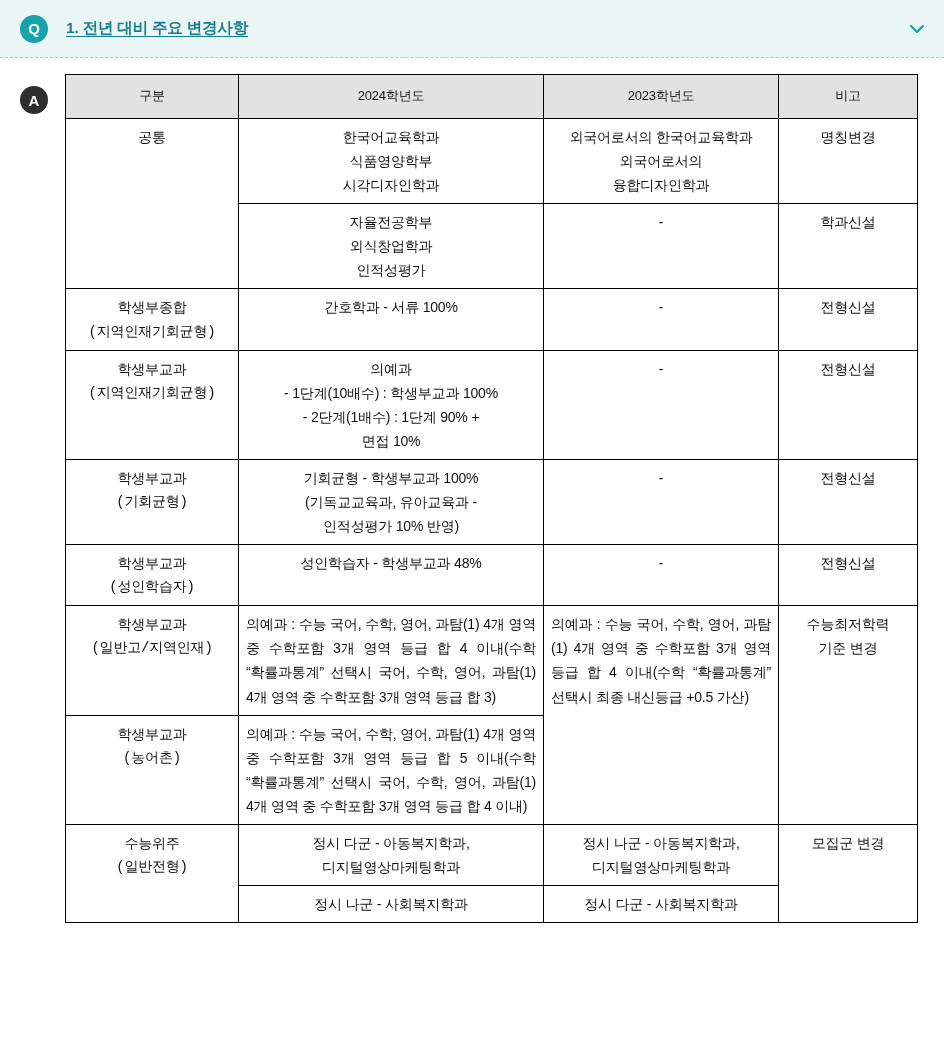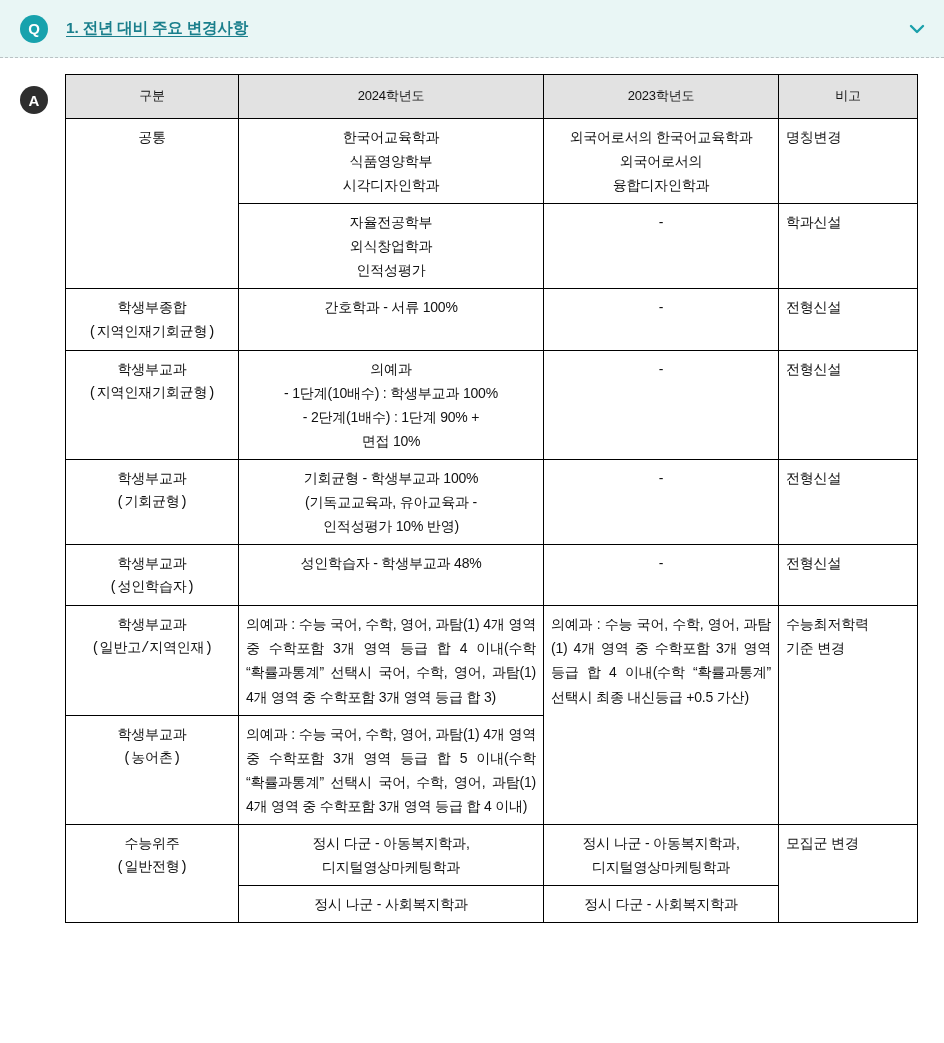--- a/index.html
+++ b/index.html
@@ -111,20 +111,21 @@
   col.c-2023 {width:235px;}
   col.c-bigo  {width:139px;}
 
   td.gubun{
     text-align:center;
     vertical-align:top;
     padding-top:10px;
   }
   td.gubun .g-sub{display:block;font-family:Liberation Mono, monospace;}
   td.bigo{
+    text-align:center;
     vertical-align:top;
     padding-top:10px;
     margin-top:28px;
   }
   td.dash{
     text-align:center;
     vertical-align:top;
     padding-top:10px;
   }
   td.body-left{

